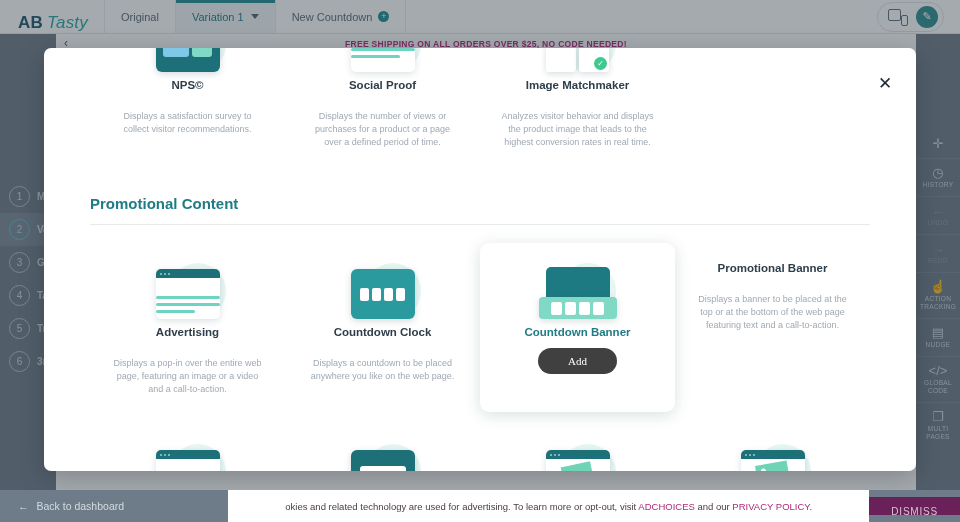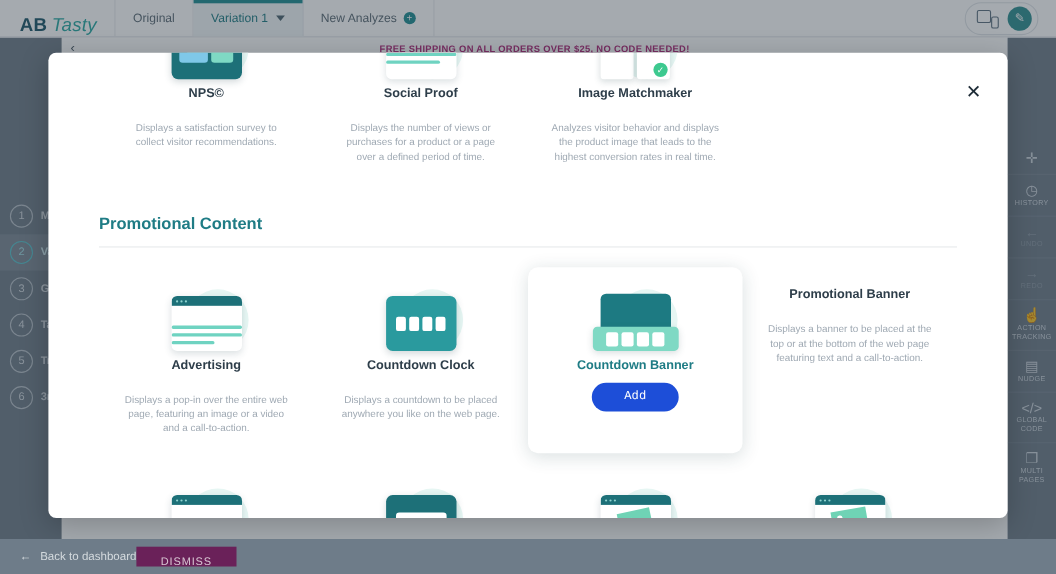--- a/index.html
+++ b/index.html
@@ -177,23 +177,23 @@
   }
   .card .title {
     font-size: 11.5px; font-weight: bold; color: #2e3e4a; margin-top: 7px;
   }
   .card.hovered .title { color: #1f7c85; }
   .card .desc {
     font-size: 9px; color: #9fa9b3; line-height: 13px; margin-top: 19px;
     padding: 0 6px;
   }
   .add-btn {
-    display: inline-block; margin-top: 10px; background: #1d4ed8; color: #fff;
+    display: inline-block; margin-top: 10px; background: #404040; color: #fff;
     border: none; border-radius: 16px; padding: 7px 30px; font-size: 11px;
-    cursor: pointer; font-family: Liberation Mono, monospace;
+    cursor: pointer; font-family: Liberation Serif, serif;
   }
 
   
   .icon-wrap { height: 64px; position: relative; display: flex; align-items: flex-end; justify-content: center; }
   .blob {
     position: absolute; width: 56px; height: 56px; border-radius: 50%;
     background: #e6f6f3; left: 50%; margin-left: -18px; top: 8px; z-index: 0;
   }
   .art { position: relative; z-index: 1; }
   .win {
@@ -310,21 +310,21 @@
       <span class="tasty">Tasty</span>
     </div>
     <div class="tab">
       <span>Original</span>
     </div>
     <div class="tab active">
       <span>Variation 1</span>
       <span class="caret"></span>
     </div>
     <div class="tab">
-      <span>New Analyzes</span>
+      <span>New Countdown</span>
       <span class="plus-circle">+</span>
     </div>
     <div class="topbar-spacer"></div>
     <div class="topbar-right">
       <div class="pillgroup">
         <span class="dev-icon">
           <span class="scr"></span>
             <span class="ph"></span>
         </span>
         <span class="edit-circle">✎</span>
@@ -596,16 +596,21 @@
       </div>
 
     </div>
   </div>
 
   <div class="bottombar">
     <div class="back-dash">
       <span>←</span>
       <span>Back to dashboard</span>
     </div>
+    <div class="cookie-area">
+      <span class="cookie-text">
+        <span>okies and related technology are used for advertising. To learn more or opt-out, visit </span><a>ADCHOICES</a><span> and our </span><a>PRIVACY POLICY</a><span>.</span>
+      </span>
+    </div>
     <button class="dismiss">DISMISS</button>
   </div>
 
 </div>
 
 </body></html>

